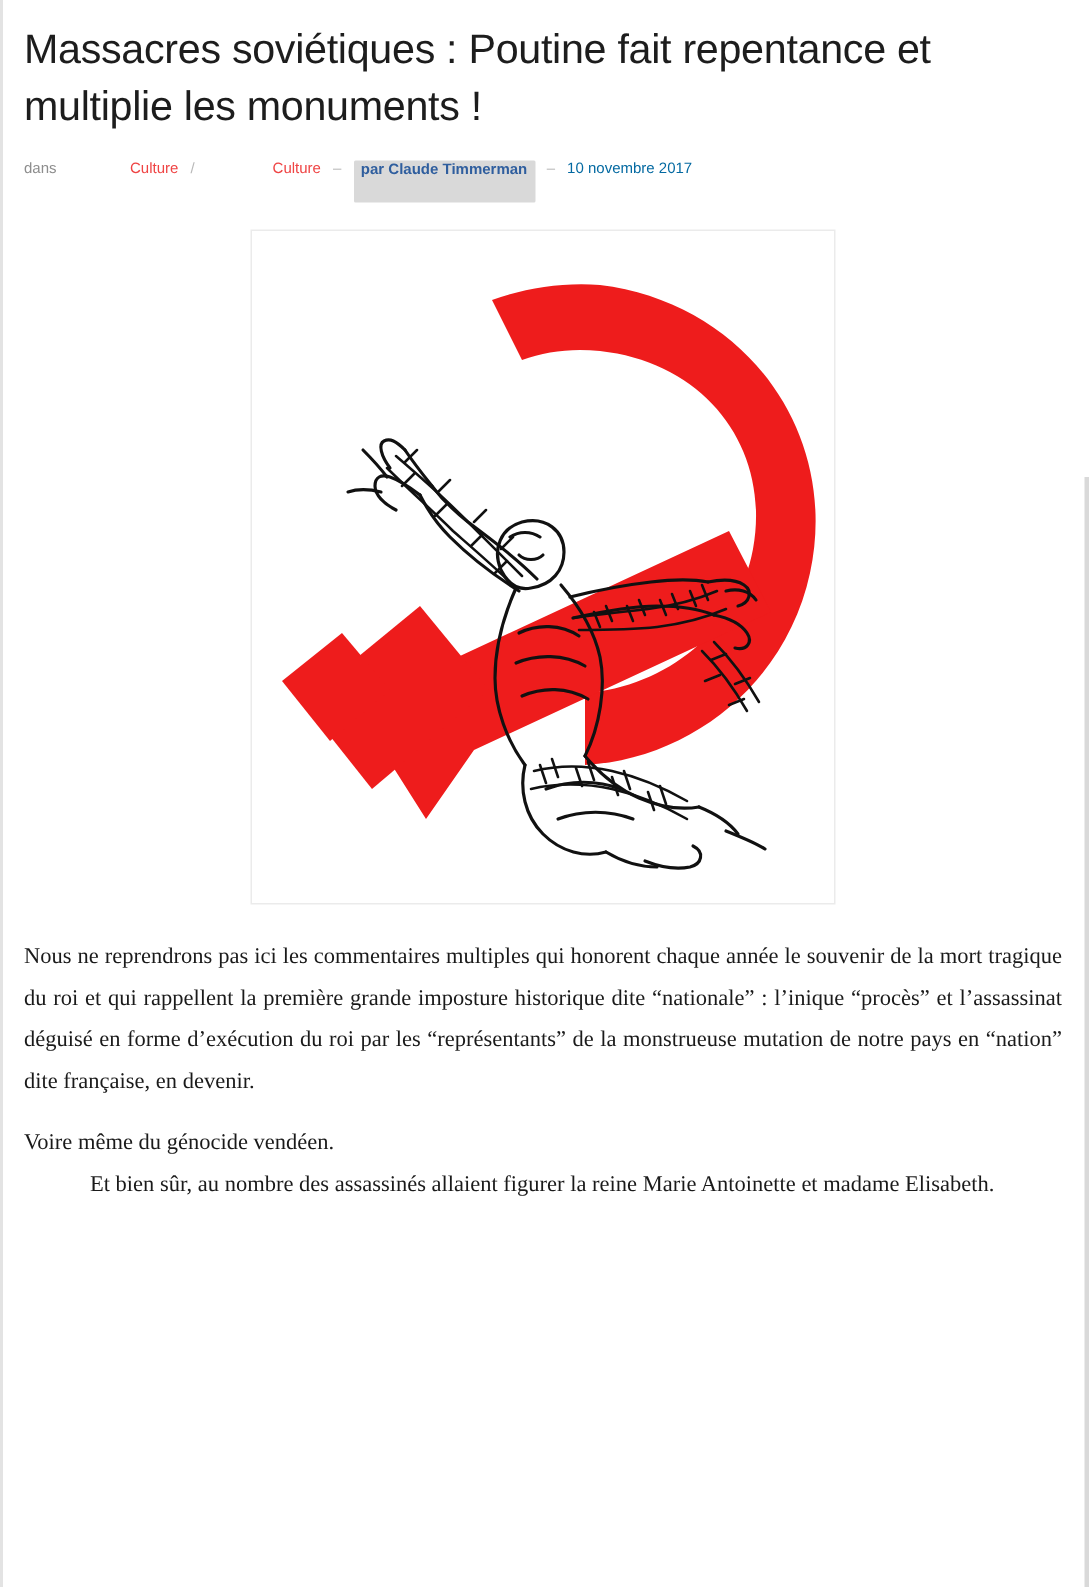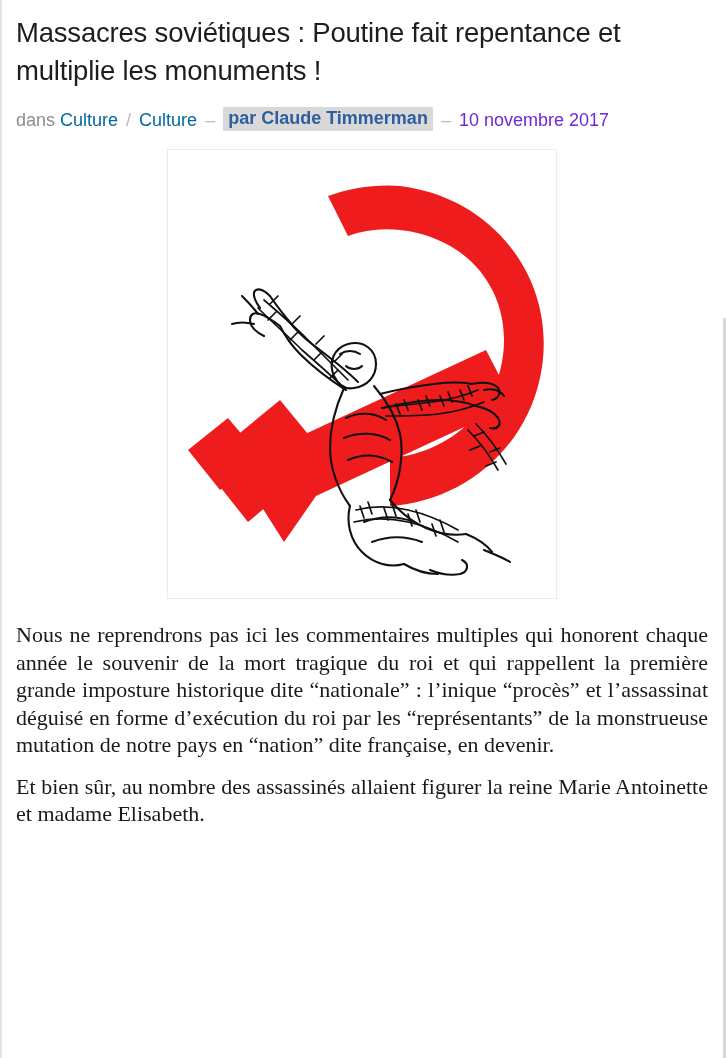--- a/index.html
+++ b/index.html
@@ -46,77 +46,78 @@
     font-family: "Liberation Sans", sans-serif;
     font-size: 27.5px;
     line-height: 38px;
     font-weight: 400;
     color: #1d1d1d;
     margin: 6px 0 0 0;
     letter-spacing: -0.2px;
   }
   .meta {
     margin-top: 17px;
-    font-size: 18px;
+    font-size: 10px;
     color: #8d8d8d;
     font-family: "Liberation Sans", sans-serif;
     display: flex;
-    align-items: flex-end;
+    align-items: flex-start;
     flex-wrap: wrap;
     gap: 0px;
   }
   .meta .plain { color: #8d8d8d; }
   .meta a {
-    color: #0369a1;
+    color: #ef4444;
     text-decoration: none;
+    margin-left: 44px;
   }
   .meta .sep {
     color: #b9b9b9;
     margin: 0 8px;
   }
   .meta .dash {
     color: #b9b9b9;
     margin: 0 8px;
   }
   .meta .author-chip {
     background: #d9d9d9;
     color: #2f5e9e;
     font-weight: 700;
-    padding: 1px 5px 2px 5px;
+    padding: 1px 5px 16px 5px;
     border-radius: 1px;
     display: inline-block;
   }
-  .meta .date { color: #6d28d9; margin-left: 0; }
+  .meta .date { color: #0369a1; margin-left: 0; }
 
   .figure {
     margin: 18px auto 0 auto;
     width: 388px;
     height: 448px;
     background: #ffffff;
     border: 1px solid #ebebeb;
     position: relative;
     overflow: hidden;
   }
   .figure svg { display: block; }
 
   .article {
     margin-top: 22px;
     font-family: "Liberation Serif", serif;
-    font-size: 22px;
+    font-size: 15px;
     line-height: 27.5px;
     color: #1a1a1a;
     text-align: justify;
   }
   .article p {
     margin: 0 0 14px 0;
   }
   .article p.tight {
     margin-bottom: 0;
   }
-  .article p:last-child { margin-bottom: 0; }
+  .article p:last-child { margin-bottom: 0; margin-left: 44px; }
 </style>
 </head>
 <body>
 
 <div class="page">
   <div class="left-rule"></div>
   <div class="right-rule"></div>
 
   <div class="content">
 
@@ -198,17 +199,18 @@
           <path d="M 200 352 l 4 12 M 196 368 l -4 -12 M 224 354 l 4 12 M 220 370 l -4 -12 M 248 360 l 4 12 M 244 376 l -4 -12 M 272 370 l 4 12 M 268 386 l -4 -12"></path>
           <path d="M 300 280 C 312 292 322 306 330 320"></path>
           <path d="M 308 274 C 320 286 330 300 338 314"></path>
           <path d="M 306 286 l 10 -4 M 312 296 l -10 4 M 322 302 l 10 -4 M 328 312 l -10 4"></path>
         </g>
       </svg>
     </div>
 
     <div class="article">
       <p>Nous ne reprendrons pas ici les commentaires multiples qui honorent chaque année le souvenir de la mort tragique du roi et qui rappellent la première grande imposture historique dite “nationale” : l’inique “procès” et l’assassinat déguisé en forme d’exécution du roi par les “représentants” de la monstrueuse mutation de notre pays en “nation” dite française, en devenir.</p>
+      <p class="tight">Voire même du génocide vendéen.</p>
       <p>Et bien sûr, au nombre des assassinés allaient figurer la reine Marie Antoinette et madame Elisabeth.</p>
     </div>
 
   </div>
 </div>
 
 </body></html>

